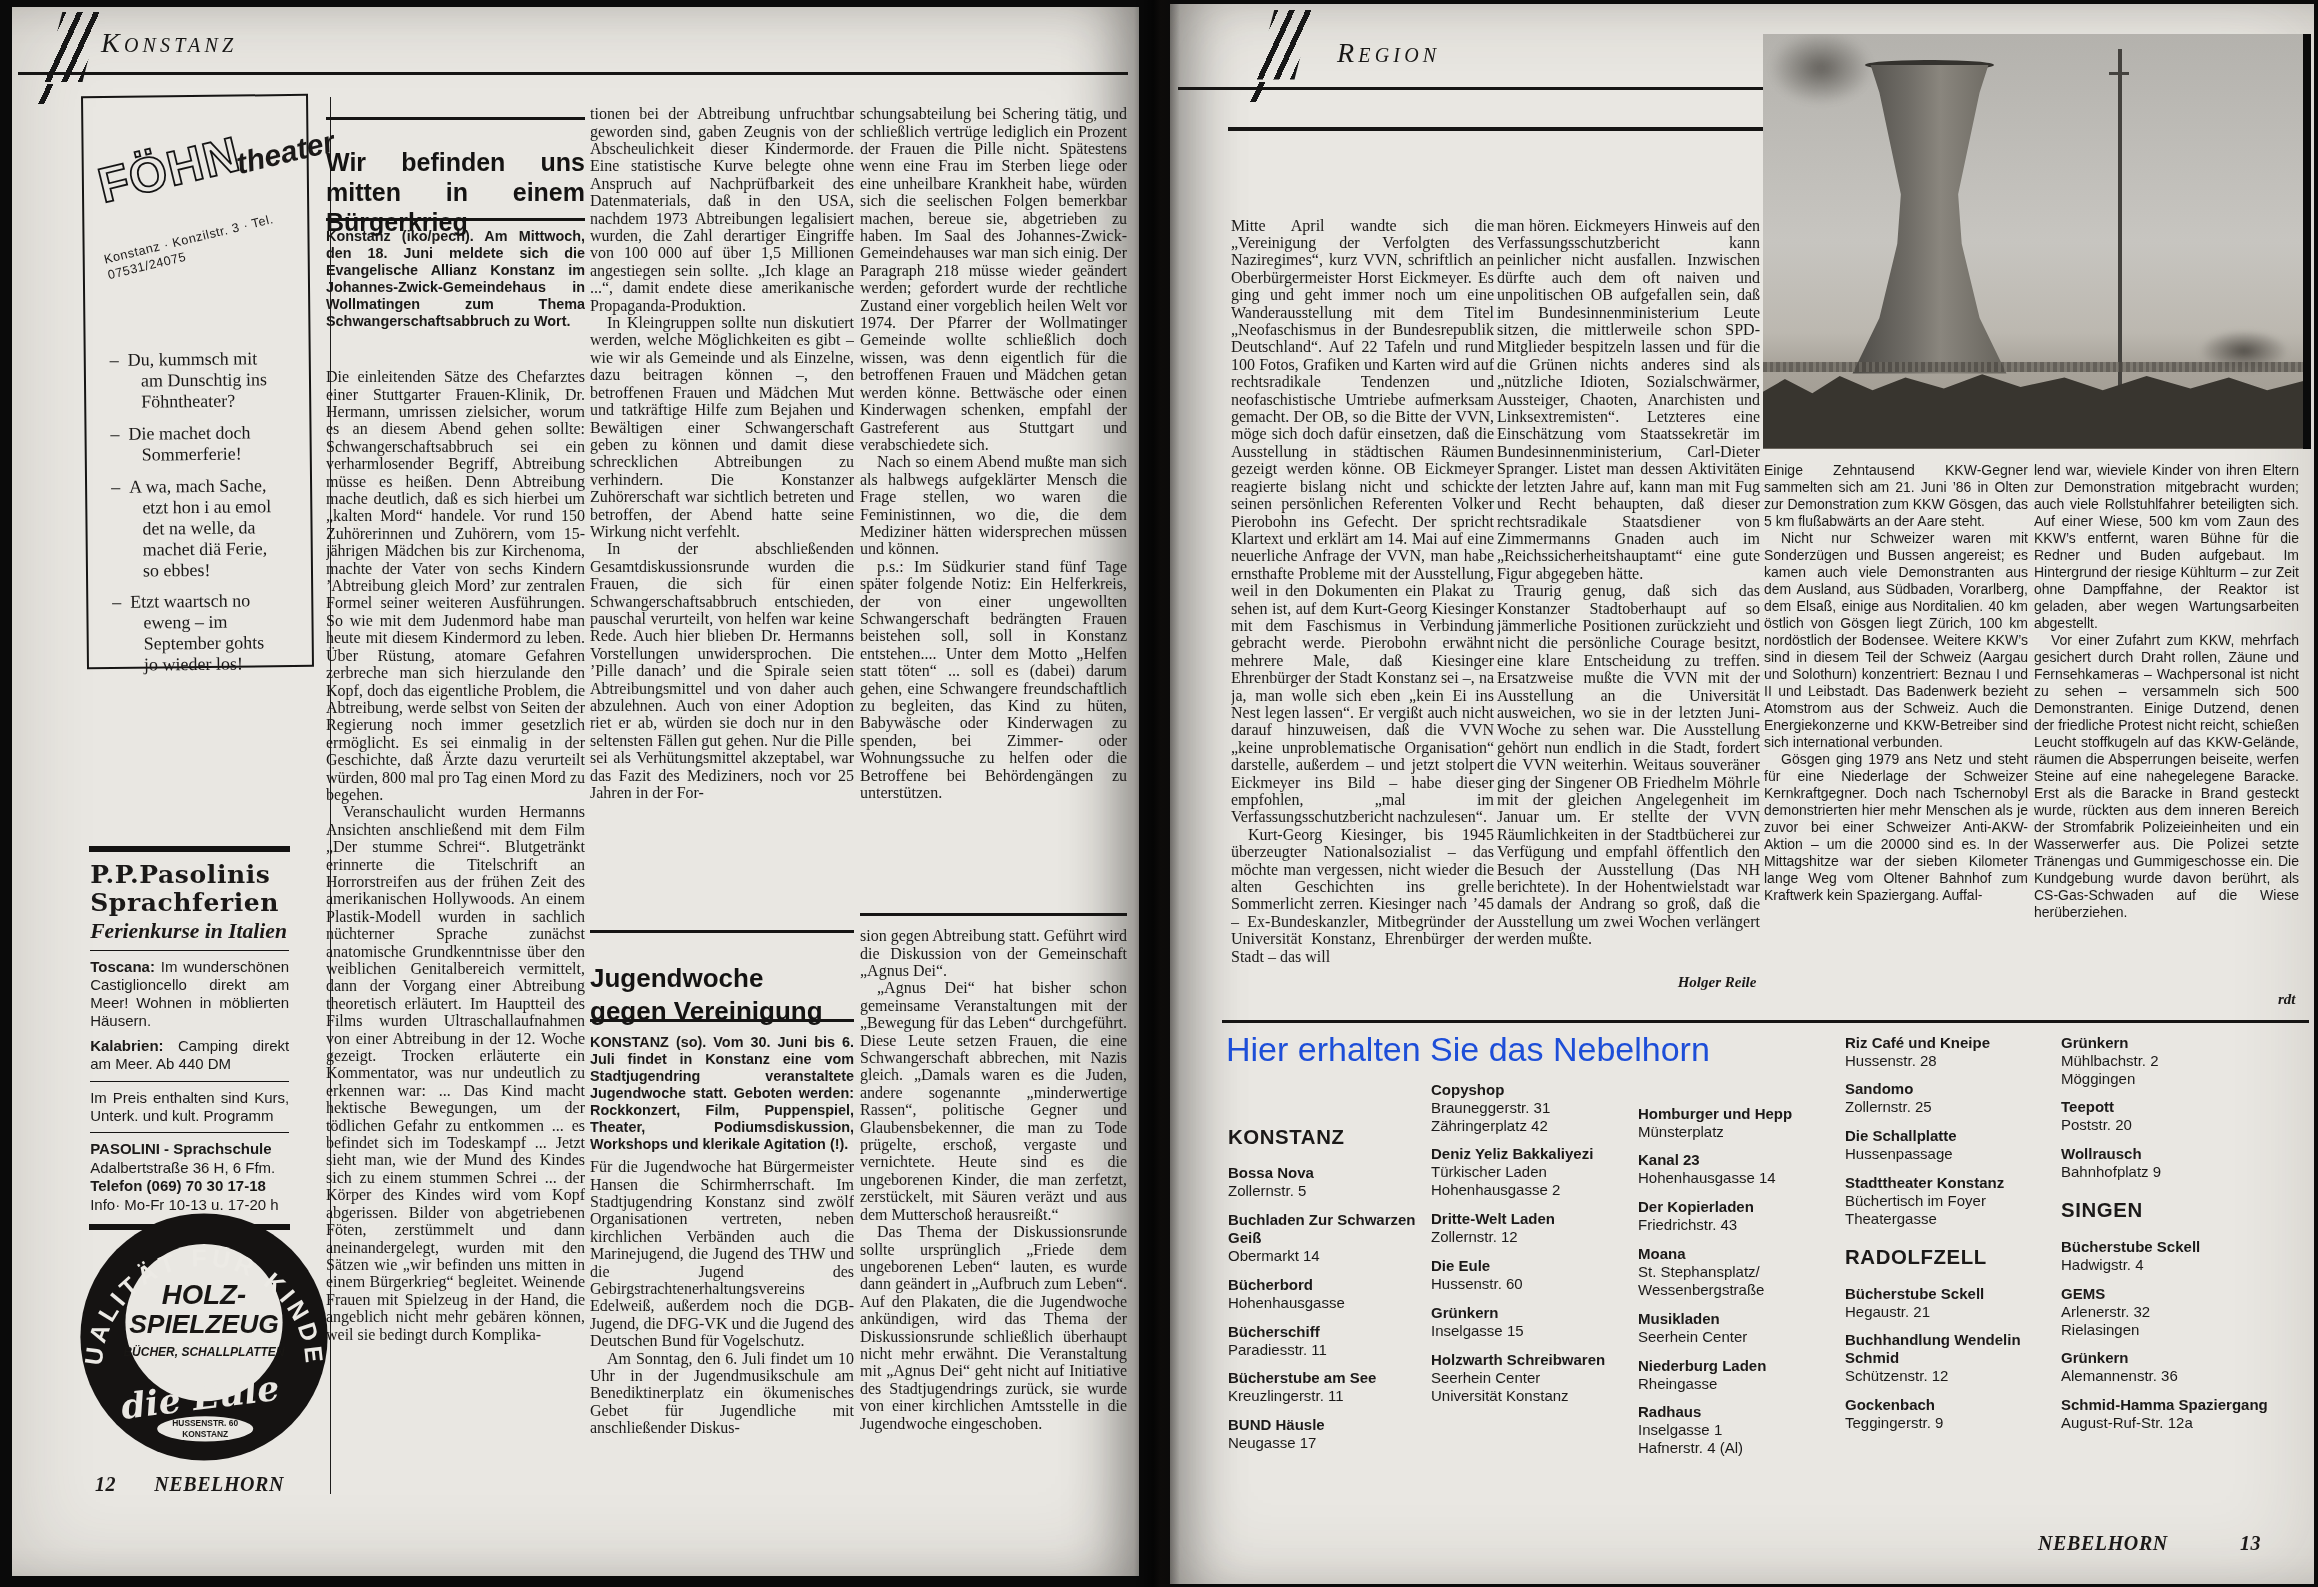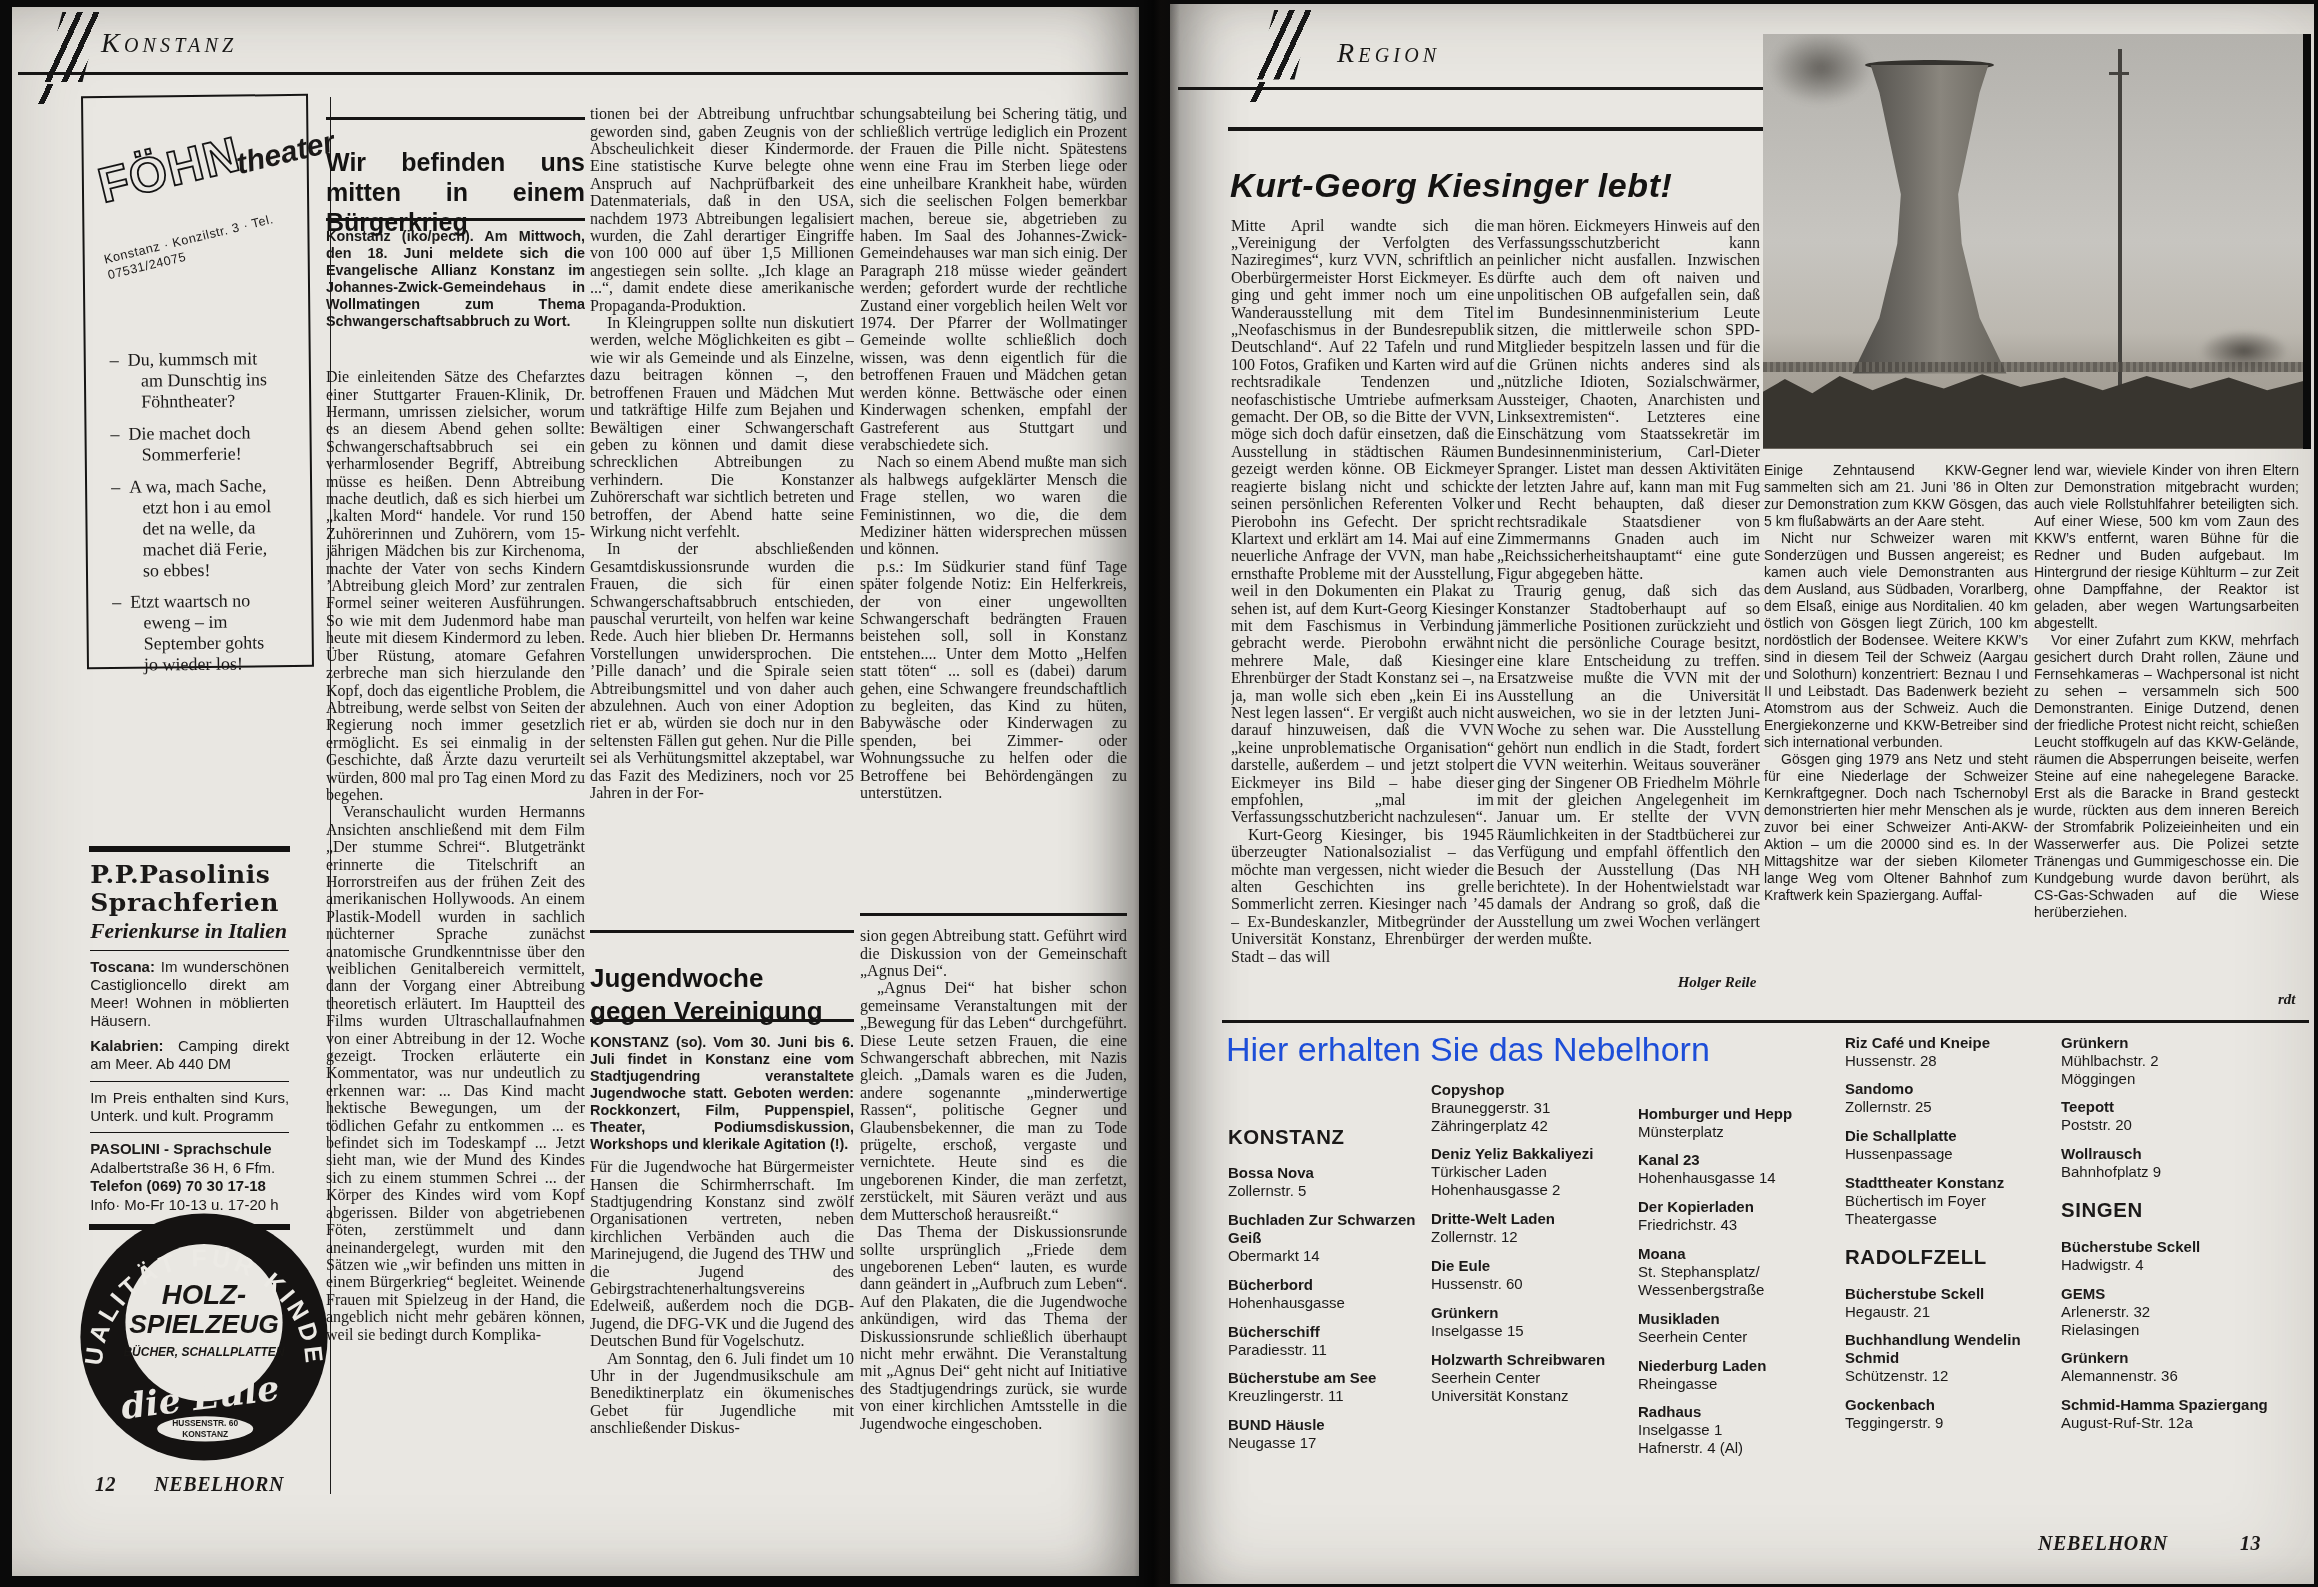--- a/index.html
+++ b/index.html
@@ -205,21 +205,20 @@
   <section class="page page-right">
 
     <div class="stripes" style="left:72px;top:6px">
         <i class="b1"></i>
         <i class="b2"></i>
       </div>
     <h1 class="section-title" style="left:167px;top:35px">Region</h1>
     <div class="rule" style="left:8.4px;top:83px;width:1128px;height:3px"></div>
 
     <div class="rule" style="left:58px;top:123px;width:685px;height:4.2px"></div>
-    <h2 class="hl" style="left:60px;top:135px;width:659px;font-size:34px;line-height:37px;font-style:italic;letter-spacing:0.6px">Kurt-Georg Kiesinger lebt!</h2>
     <div class="body" style="left:61px;top:213px;width:263px;height:786px">
         <p>Mitte April wandte sich die „Vereinigung der Verfolgten des Naziregimes“, kurz VVN, schriftlich an Oberbürgermeister Horst Eickmeyer. Es ging und geht immer noch um eine Wanderausstellung mit dem Titel „Neofaschismus in der Bundesrepublik Deutschland“. Auf 22 Tafeln und rund 100 Fotos, Grafiken und Karten wird auf rechtsradikale Tendenzen und neofaschistische Umtriebe aufmerksam gemacht. Der OB, so die Bitte der VVN, möge sich doch dafür einsetzen, daß die Ausstellung in städtischen Räumen gezeigt werden könne. OB Eickmeyer reagierte bislang nicht und schickte seinen persönlichen Referenten Volker Pierobohn ins Gefecht. Der spricht Klartext und erklärt am 14. Mai auf eine neuerliche Anfrage der VVN, man habe ernsthafte Probleme mit der Ausstellung, weil in den Dokumenten ein Plakat zu sehen ist, auf dem Kurt-Georg Kiesinger mit dem Faschismus in Verbindung gebracht werde. Pierobohn erwähnt mehrere Male, daß Kiesinger Ehrenbürger der Stadt Konstanz sei –, na ja, man wolle sich eben „kein Ei ins Nest legen lassen“. Er vergißt auch nicht darauf hinzuweisen, daß die VVN „keine unproblematische Organisation“ darstelle, außerdem – und jetzt stolpert Eickmeyer ins Bild – habe dieser empfohlen, „mal im Verfassungsschutzbericht nachzulesen“.</p>
         <p>Kurt-Georg Kiesinger, bis 1945 überzeugter Nationalsozialist – das möchte man vergessen, nicht wieder die alten Geschichten ins grelle Sommerlicht zerren. Kiesinger nach ’45 – Ex-Bundeskanzler, Mitbegründer der Universität Konstanz, Ehrenbürger der Stadt – das will</p>
       </div>
     <div style="position:absolute;left:327px;top:213px;width:263px">
       <div class="body" style="position:static;height:756px">
           <p>man hören. Eickmeyers Hinweis auf den Verfassungsschutzbericht kann peinlicher nicht ausfallen. Inzwischen dürfte auch dem oft naiven und unpolitischen OB aufgefallen sein, daß im Bundesinnenministerium Leute sitzen, die mittlerweile schon SPD-Mitglieder bespitzeln lassen und für die die Grünen nichts anderes sind als „nützliche Idioten, Sozialschwärmer, Aussteiger, Chaoten, Anarchisten und Linksextremisten“. Letzteres eine Einschätzung vom Staatssekretär im Bundesinnenministerium, Carl-Dieter Spranger. Listet man dessen Aktivitäten der letzten Jahre auf, kann man mit Fug und Recht behaupten, daß dieser rechtsradikale Staatsdiener von Zimmermanns Gnaden auch im „Reichssicherheitshauptamt“ eine gute Figur abgegeben hätte.</p>
           <p>Traurig genug, daß sich das Konstanzer Stadtoberhaupt auf so jämmerliche Positionen zurückzieht und nicht die persönliche Courage besitzt, eine klare Entscheidung zu treffen. Ersatzweise mußte die VVN mit der Ausstellung an die Universität ausweichen, wo sie in der letzten Juni-Woche zu sehen war. Die Ausstellung gehört nun endlich in die Stadt, fordert die VVN weiterhin. Weitaus souveräner ging der Singener OB Friedhelm Möhrle mit der gleichen Angelegenheit im Januar um. Er stellte der VVN Räumlichkeiten in der Stadtbücherei zur Verfügung und empfahl öffentlich den Besuch der Ausstellung (Das NH berichtete). In der Hohentwielstadt war damals der Andrang so groß, daß die Ausstellung um zwei Wochen verlängert werden mußte.</p>
         </div>
       <div class="byline">Holger Reile</div>

